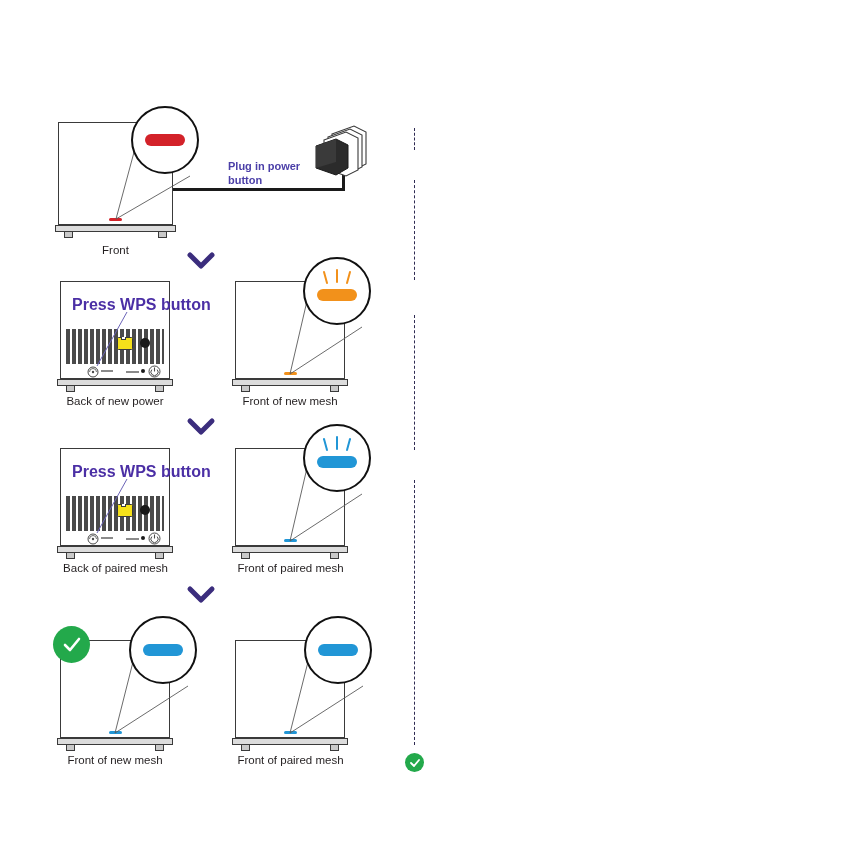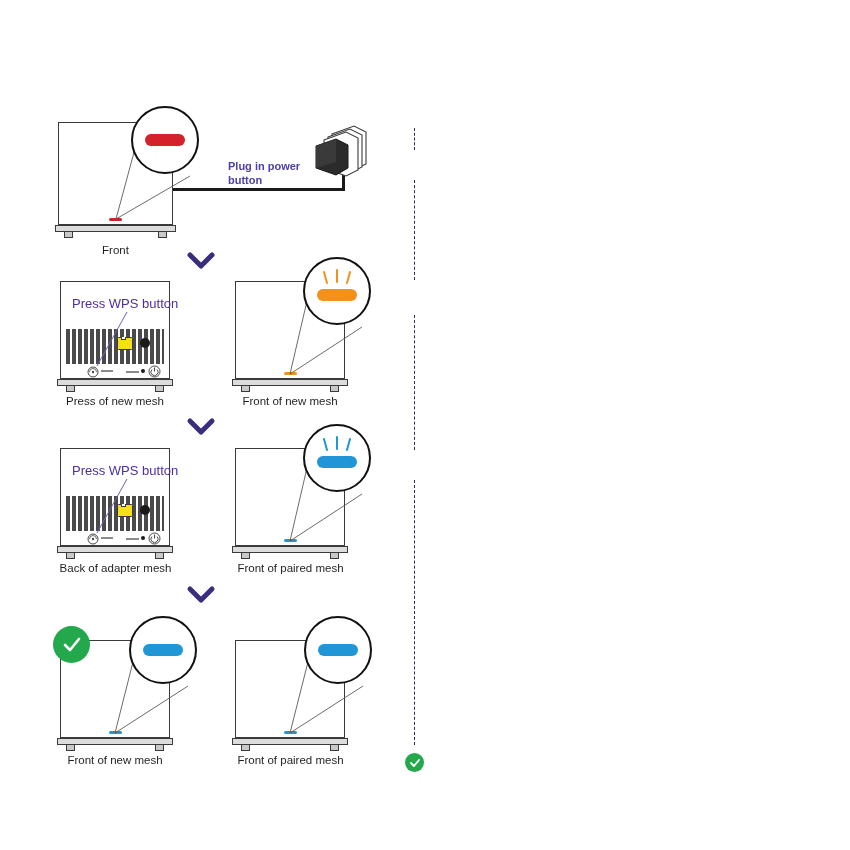--- a/index.html
+++ b/index.html
@@ -111,22 +111,22 @@
     border-radius: 50%;
     background: #1a1a1a;
   }
   .micro-label {
     position: absolute;
     height: 2px;
     background: #8a8a8a;
   }
   .wps-note {
     position: absolute;
-    font-size: 13px;
-    font-weight: normal;
+    font-size: 16px;
+    font-weight: bold;
     color: #4b2fa5;
     white-space: nowrap;
   }
 
   
   .plug-note {
     position: absolute;
     font-size: 11px;
     font-weight: bold;
     color: #4b3fa8;
@@ -220,21 +220,21 @@
       <line x1="6.5" y1="2.5" x2="6.5" y2="6.5" stroke="#4a4a4a" stroke-width="1.1"></line>
       <path d="M3.8,4.6 a3.6,3.6 0 1 0 5.4,0" fill="none" stroke="#4a4a4a" stroke-width="1"></path>
     </svg>
   </div>
 
   <div class="wps-note" style="left:72px; top:296px;">Press WPS button</div>
   <svg class="abs" style="left:0; top:0; width:850px; height:850px; pointer-events:none;">
     <line x1="127" y1="312" x2="97" y2="366" stroke="#6b64b8" stroke-width="1"></line>
   </svg>
 
-  <div class="caption" style="left:55px; top:395px; width:120px;">Press of new mesh</div>
+  <div class="caption" style="left:55px; top:395px; width:120px;">Back of new power</div>
 
   <div class="device" style="left:235px; top:281px; width:110px; height:105px;">
     <div class="dev-body" style="height:98px;"></div>
     <div class="dev-base" style="top:98px;"></div>
     <div class="dev-foot" style="left:6px; top:105px;"></div>
     <div class="dev-foot" style="left:95px; top:105px;"></div>
     <div class="dev-led" style="left:49px; top:91px; background:#f2911b;"></div>
   </div>
 
   <svg class="abs" style="left:0; top:0; width:850px; height:850px; pointer-events:none;">
@@ -280,21 +280,21 @@
       <line x1="6.5" y1="2.5" x2="6.5" y2="6.5" stroke="#4a4a4a" stroke-width="1.1"></line>
       <path d="M3.8,4.6 a3.6,3.6 0 1 0 5.4,0" fill="none" stroke="#4a4a4a" stroke-width="1"></path>
     </svg>
   </div>
 
   <div class="wps-note" style="left:72px; top:463px;">Press WPS button</div>
   <svg class="abs" style="left:0; top:0; width:850px; height:850px; pointer-events:none;">
     <line x1="127" y1="479" x2="97" y2="533" stroke="#6b64b8" stroke-width="1"></line>
   </svg>
 
-  <div class="caption" style="left:53px; top:562px; width:125px;">Back of adapter mesh</div>
+  <div class="caption" style="left:53px; top:562px; width:125px;">Back of paired mesh</div>
 
   <div class="device" style="left:235px; top:448px; width:110px; height:105px;">
     <div class="dev-body" style="height:98px;"></div>
     <div class="dev-base" style="top:98px;"></div>
     <div class="dev-foot" style="left:6px; top:105px;"></div>
     <div class="dev-foot" style="left:95px; top:105px;"></div>
     <div class="dev-led" style="left:49px; top:91px; background:#2196d6;"></div>
   </div>
 
   <svg class="abs" style="left:0; top:0; width:850px; height:850px; pointer-events:none;">

